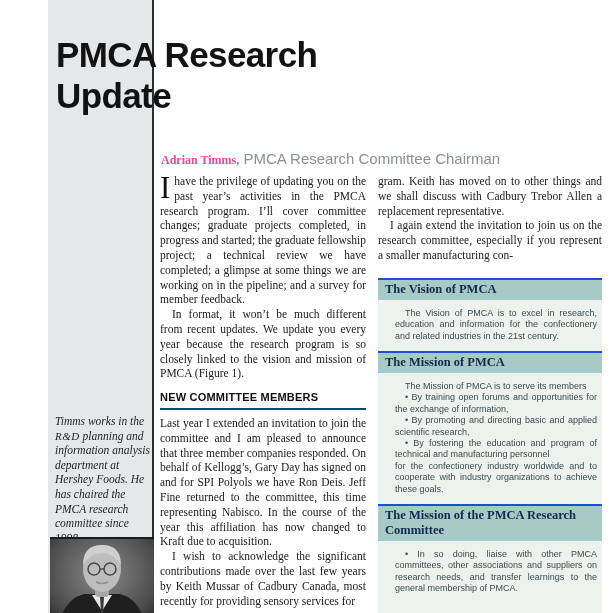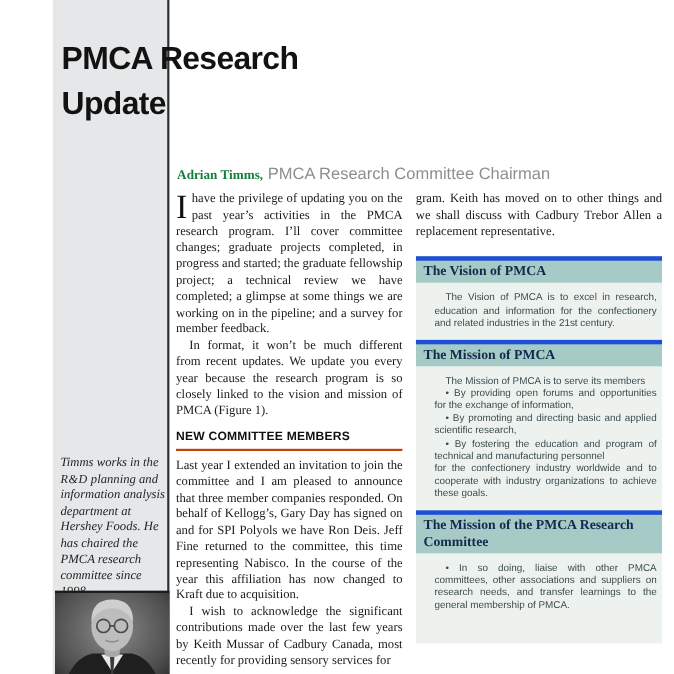--- a/index.html
+++ b/index.html
@@ -7,48 +7,48 @@
     position:relative;width:613px;height:613px;overflow:hidden;
     background:#ffffff;font-family:"Liberation Serif", serif;color:#141414;
   }
   
   .sidebar-bg{position:absolute;left:48px;top:0;width:104px;height:613px;background:#e5e7e8;}
   .vrule{position:absolute;left:152px;top:0;width:2px;height:613px;background:#2a2f33;}
   
   .title{
     position:absolute;left:56px;top:34px;width:420px;
     font-family:"Liberation Sans", sans-serif;font-weight:bold;
-    font-size:29px;line-height:41px;letter-spacing:-0.6px;color:#121212;
+    font-size:35px;line-height:41px;letter-spacing:-0.6px;color:#121212;
   }
   
   .byline{position:absolute;left:161px;top:150px;width:430px;font-size:12px;}
-  .byline .author{font-weight:bold;color:#15803d;}
+  .byline .author{font-weight:bold;color:#ec4899;}
   .byline .role{font-family:"Liberation Sans", sans-serif;font-size:15px;color:#8a8f94;}
   
   .col{position:absolute;top:174px;font-size:11.5px;line-height:14.8px;text-align:justify;color:#1a1a1a;}
   .col-left{left:160px;width:206px;height:439px;overflow:hidden;}
   .col-right{left:378px;width:224px;height:439px;overflow:hidden;}
   .col p{margin:0;}
   .col p.indent{text-indent:12px;}
   .dropcap{
     float:left;font-size:31px;line-height:26px;padding:1px 4px 0 0;
     font-family:"Liberation Serif", serif;color:#111;
   }
   .section-heading{
     font-family:"Liberation Sans", sans-serif;font-weight:bold;font-size:11px;
     letter-spacing:0.2px;color:#101010;margin:9px 0 6px 0;padding-bottom:3px;
-    border-bottom:2px solid #c2410c;text-align:left;
+    border-bottom:2px solid #0c4a6e;text-align:left;
   }
   
   .figure-panel{
     margin-top:15px;background:#edf2ee;padding-bottom:20px;
     font-family:"Liberation Sans", sans-serif;font-size:9px;line-height:11.4px;color:#3c4b4f;
   }
   .box-header{
-    background:#a6cac5;border-top:4px solid #1d4ed8;
+    background:#a6cac5;border-top:2px solid #1d4ed8;
     font-family:"Liberation Serif", serif;font-weight:bold;font-size:12.5px;line-height:15px;
     color:#13294d;padding:2px 6px 3px 7px;margin-bottom:2px;text-align:left;
   }
   .box-body{padding:6px 5px 9px 6px;text-align:justify;margin-left:11px;}
   .box-body p{margin:0;}
   .box-body p.indent{text-indent:10px;}
   
   .bio{
     position:absolute;left:55px;top:414px;width:95px;
     font-style:italic;font-size:11.5px;line-height:14.6px;color:#1e1e1e;text-align:left;
@@ -78,35 +78,36 @@
   <div class="col col-left">
     <p><span class="dropcap">I</span><span>have the privilege of updating you on the past year’s activities in the PMCA research program. I’ll cover committee changes; graduate projects completed, in progress and started; the graduate fellowship project; a technical review we have completed; a glimpse at some things we are working on in the pipeline; and a survey for member feedback.</span></p>
     <p class="indent">In format, it won’t be much different from recent updates. We update you every year because the research program is so closely linked to the vision and mission of PMCA (Figure 1).</p>
     <div class="section-heading">NEW COMMITTEE MEMBERS</div>
     <p>Last year I extended an invitation to join the committee and I am pleased to announce that three member companies responded. On behalf of Kellogg’s, Gary Day has signed on and for SPI Polyols we have Ron Deis. Jeff Fine returned to the committee, this time representing Nabisco. In the course of the year this affiliation has now changed to Kraft due to acquisition.</p>
     <p class="indent">I wish to acknowledge the significant contributions made over the last few years by Keith Mussar of Cadbury Canada, most recently for providing sensory services for</p>
   </div>
 
   <div class="col col-right">
     <p>gram. Keith has moved on to other things and we shall discuss with Cadbury Trebor Allen a replacement representative.</p>
+    <p class="indent">I again extend the invitation to join us on the research committee, especially if you represent a smaller manufacturing con-</p>
 
     <div class="figure-panel">
 
       <div>
         <div class="box-header">The Vision of PMCA</div>
         <div class="box-body">
           <p class="indent">The Vision of PMCA is to excel in research, education and information for the confectionery and related industries in the 21st century.</p>
         </div>
       </div>
 
       <div>
         <div class="box-header">The Mission of PMCA</div>
         <div class="box-body">
           <p class="indent">The Mission of PMCA is to serve its members</p>
-          <p class="indent">• By providing open forums and opportunities for the exchange of information,</p>
+          <p class="indent">• By training open forums and opportunities for the exchange of information,</p>
           <p class="indent">• By promoting and directing basic and applied scientific research,</p>
           <p class="indent">• By fostering the education and program of technical and manufacturing personnel</p>
           <p>for the confectionery industry worldwide and to cooperate with industry organizations to achieve these goals.</p>
         </div>
       </div>
 
       <div>
         <div class="box-header">The Mission of the PMCA Research Committee</div>
         <div class="box-body">
           <p class="indent">• In so doing, liaise with other PMCA committees, other associations and suppliers on research needs, and transfer learnings to the general membership of PMCA.</p>

